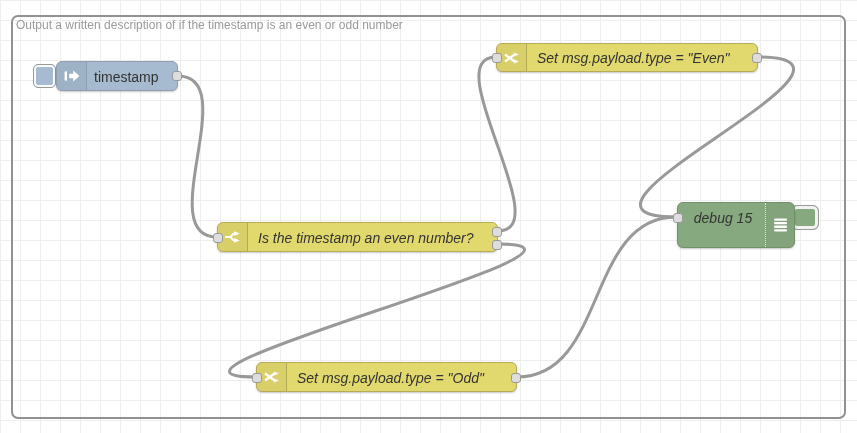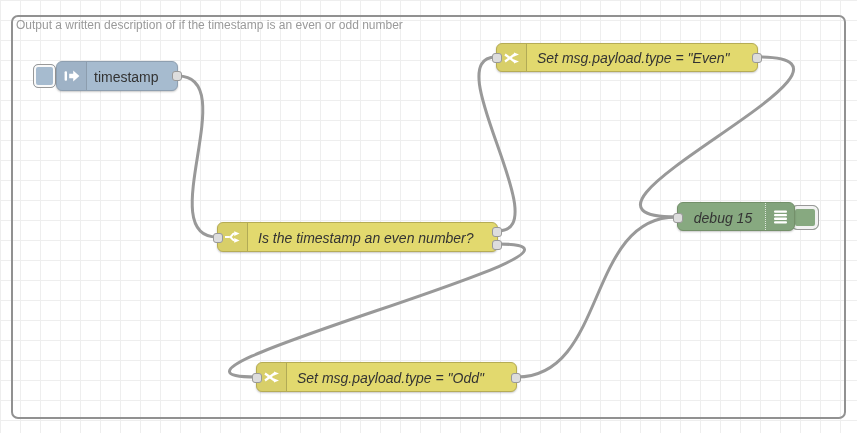--- a/index.html
+++ b/index.html
@@ -130,21 +130,21 @@
         </svg>
       </div>
       <div class="node-label italic" style="left:40px;top:0;line-height:30px;">Set msg.payload.type = "Odd"</div>
       <div class="port" style="left:-5px;top:10px;"></div>
       <div class="port" style="right:-5px;top:10px;"></div>
     </div>
   </div>
 
   <div class="node" style="left:677px;top:202px;width:146px;height:31px;">
     <div class="debug-btn" style="left:114px;top:3px;width:28px;height:25px;background:#87a980;z-index:0;"></div>
-    <div class="node-body" style="left:0;top:0;width:118px;height:29px;background:#87a980;border-color:#74906a;z-index:1;">
+    <div class="node-body" style="left:0;top:0;width:118px;height:46px;background:#87a980;border-color:#74906a;z-index:1;">
       <div class="icon-box icon-right" style="width:28px;background:rgba(0,0,0,0.03);">
         <svg width="13" height="14" viewBox="0 0 13 14">
           <g fill="#fff">
             <rect x="0" y="0.4" width="13" height="2.3" rx="1"></rect>
             <rect x="0" y="4" width="13" height="2.3" rx="1"></rect>
             <rect x="0" y="7.6" width="13" height="2.3" rx="1"></rect>
             <rect x="0" y="11.2" width="13" height="2.3" rx="1"></rect>
           </g>
         </svg>
       </div>

